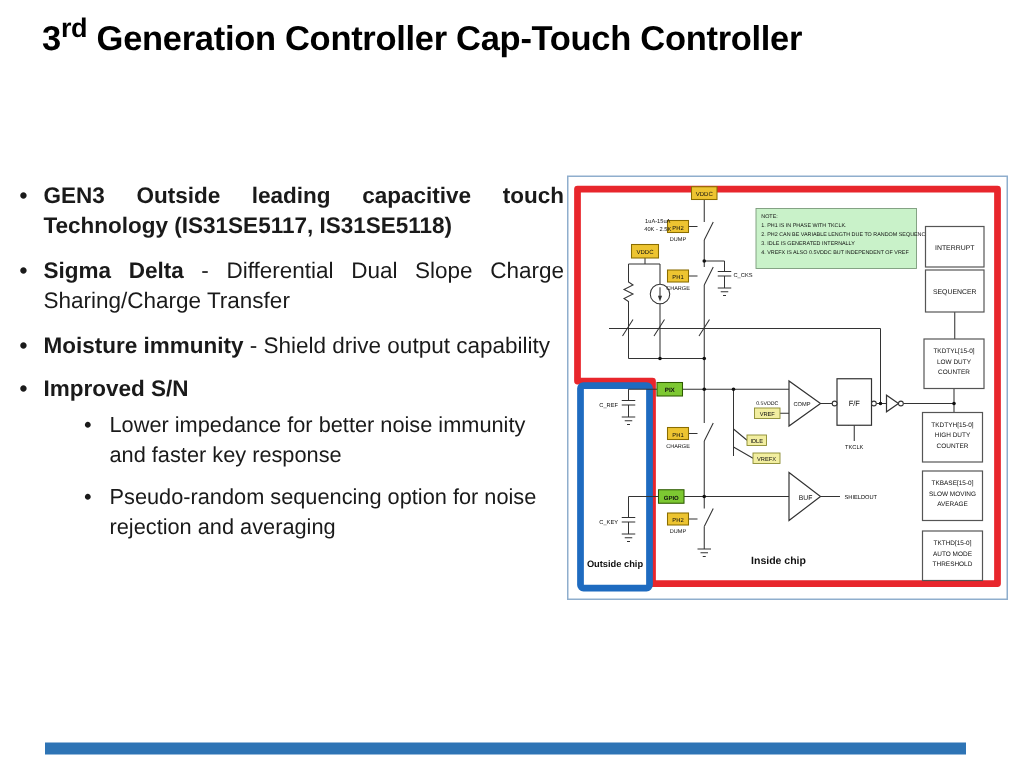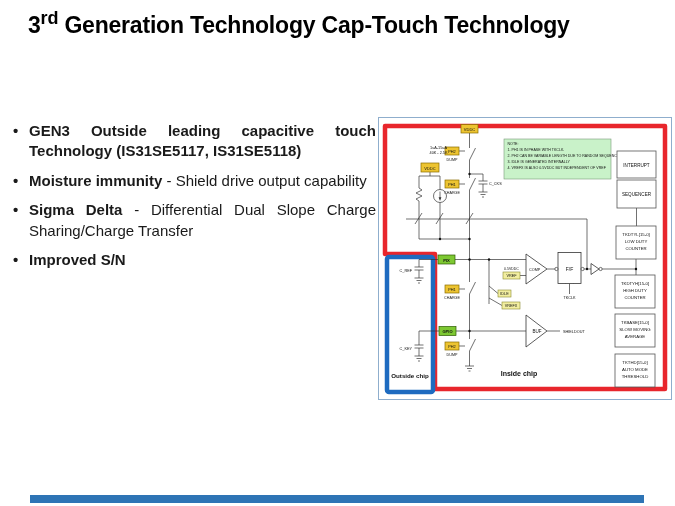--- a/index.html
+++ b/index.html
@@ -18,28 +18,32 @@
   ul.sub>li::before{content:"\2022";position:absolute;left:0;top:0}
   .diagram{position:absolute;left:378px;top:117px;width:294px;height:283px;
            border:1px solid #8faecd;box-sizing:border-box;background:#fff}
   .diagram svg{display:block}
   .bottombar{position:absolute;left:30px;top:495px;width:614px;height:8px;background:#2e74b5}
   svg text{font-family:"Liberation Sans",sans-serif;fill:#111}
 </style>
 </head>
 <body>
 
-<div class="title"><span>3</span><sup>rd</sup><span> Generation Technology Cap-Touch Technology</span></div>
+<div class="title"><span>3</span><sup>rd</sup><span> Generation Controller Cap-Touch Controller</span></div>
 
 <div class="bullets">
   <ul class="main">
     <li><span class="b">GEN3 Outside leading capacitive touch Technology (IS31SE5117, IS31SE5118)</span><span></span></li>
+    <li><span class="b">Sigma Delta</span><span> - Differential Dual Slope Charge Sharing/Charge Transfer</span></li>
     <li><span class="b">Moisture immunity</span><span> - Shield drive output capability</span></li>
-    <li><span class="b">Sigma Delta</span><span> - Differential Dual Slope Charge Sharing/Charge Transfer</span></li>
     <li><span class="b">Improved S/N</span>
+      <ul class="sub">
+        <li>Lower impedance for better noise immunity and faster key response</li>
+        <li>Pseudo-random sequencing option for noise rejection and averaging</li>
+      </ul>
     </li>
   </ul>
 </div>
 
 <div class="diagram">
 <svg width="292" height="281" viewBox="0 0 292 281">
 
   <path d="M 6,8 L 286,8 L 286,271 L 56,271 L 56,136 L 6,136 Z" fill="none" stroke="#e8262c" stroke-width="4.5" stroke-linejoin="round"></path>
 
   <rect x="8" y="139" width="46" height="135" fill="none" stroke="#1e6bc0" stroke-width="4.5" rx="2"></rect>

